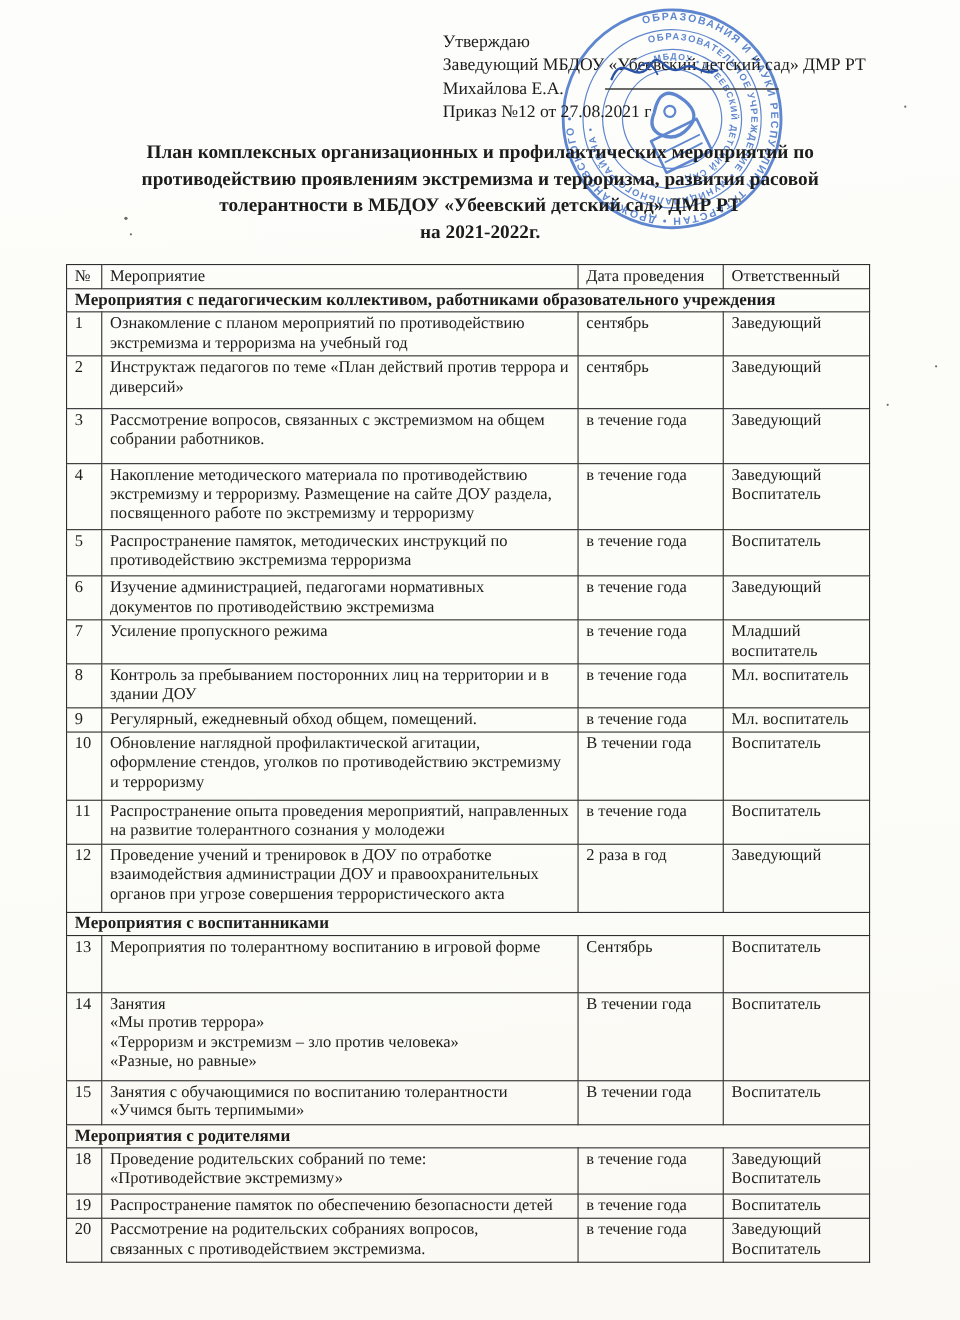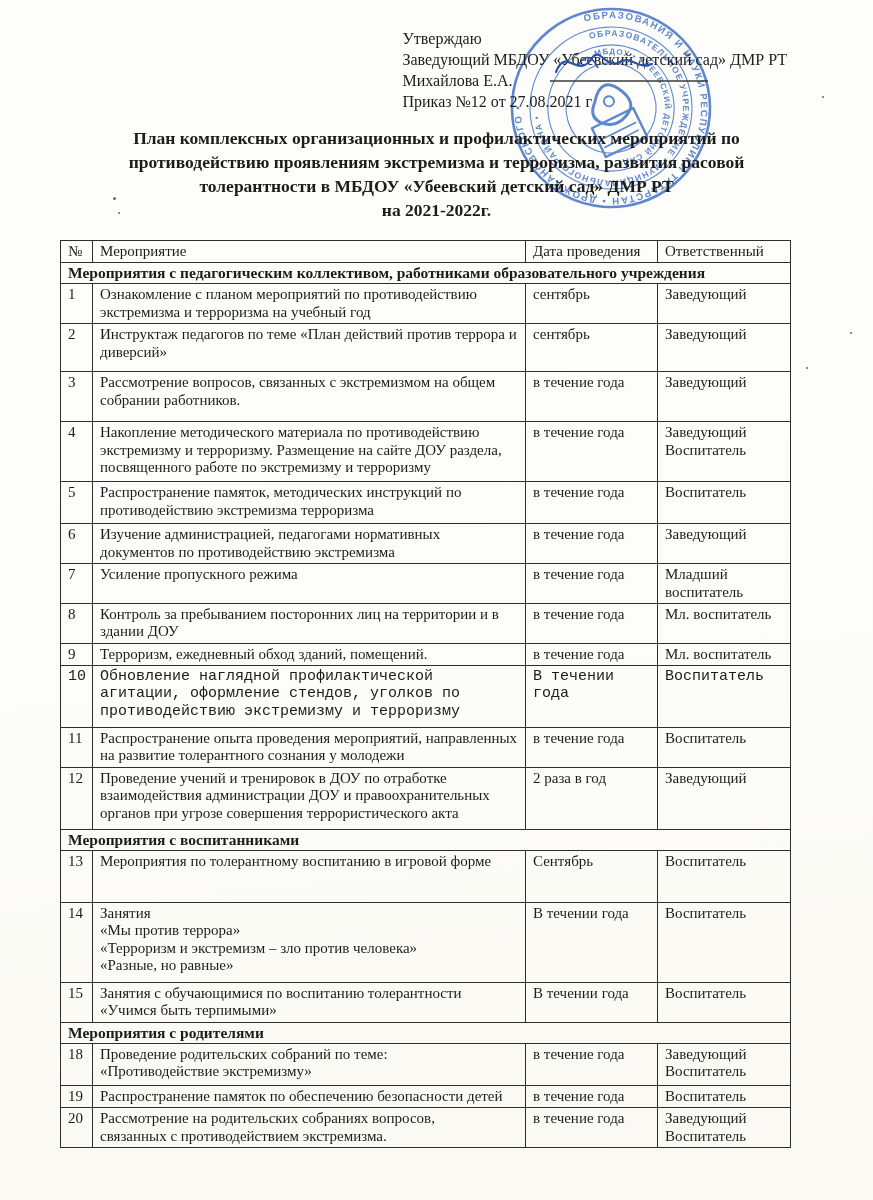--- a/index.html
+++ b/index.html
@@ -172,25 +172,25 @@
 воспитатель</td>
         </tr>
         <tr style="height: 36px;">
           <td class="c-num">8</td>
           <td class="c-activity">Контроль за пребыванием посторонних лиц на территории и в здании ДОУ</td>
           <td class="c-date">в течение года</td>
           <td class="c-resp">Мл. воспитатель</td>
         </tr>
         <tr style="height: 18px;">
           <td class="c-num">9</td>
-          <td class="c-activity">Терроризм, ежедневный обход зданий, помещений.</td>
+          <td class="c-activity">Регулярный, ежедневный обход общем, помещений.</td>
           <td class="c-date">в течение года</td>
           <td class="c-resp">Мл. воспитатель</td>
         </tr>
-        <tr style="height: 62px; font-family: Liberation Mono, monospace;">
+        <tr style="height: 62px;">
           <td class="c-num">10</td>
           <td class="c-activity">Обновление наглядной профилактической агитации, оформление стендов, уголков по противодействию экстремизму и терроризму</td>
           <td class="c-date">В течении года</td>
           <td class="c-resp">Воспитатель</td>
         </tr>
         <tr style="height: 40px;">
           <td class="c-num">11</td>
           <td class="c-activity">Распространение опыта проведения  мероприятий, направленных на развитие толерантного сознания у молодежи</td>
           <td class="c-date">в течение года</td>
           <td class="c-resp">Воспитатель</td>

